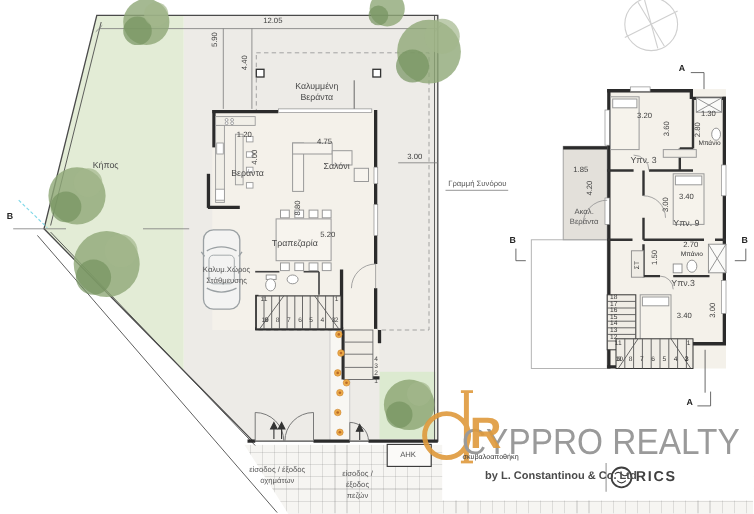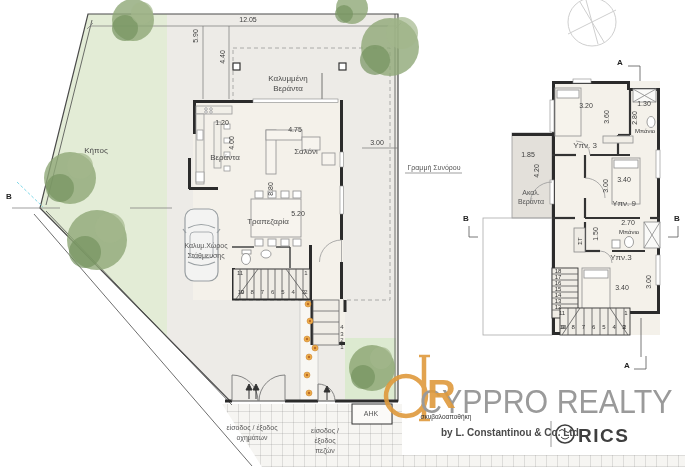--- a/index.html
+++ b/index.html
@@ -22,21 +22,21 @@
   .sec{font-size:8px;color:#222;font-weight:bold;}
   .rot{transform:translate(-50%,-50%) rotate(-90deg);}
   .title{font-size:12.5px;letter-spacing:1.5px;color:#333;}
   .srow{letter-spacing:2.6px;}
   .brand{position:absolute;left:420px;top:383px;z-index:4;font-size:33px;color:#9a9a9a;
          letter-spacing:0px;transform:scaleX(.92);transform-origin:left top;white-space:nowrap;}
   .trash{position:absolute;left:446px;top:416px;z-index:3;font-size:6.5px;color:#333;
          transform:translate(-50%,-50%);white-space:nowrap;}
   .byline{position:absolute;left:441px;top:427px;z-index:4;font-size:10px;color:#4a4a4a;
           font-weight:bold;white-space:nowrap;}
-  .ricsword{position:absolute;left:578px;top:425px;z-index:4;font-size:19px;font-weight:bold;
+  .ricsword{position:absolute;left:578px;top:425px;z-index:4;font-size:13px;font-weight:bold;
             letter-spacing:1.5px;color:#3f3f3f;white-space:nowrap;}
   .monoR{position:absolute;left:427px;top:372px;z-index:4;font-size:40px;font-weight:bold;
          color:#DF9A3C;opacity:.9;white-space:nowrap;}
 </style>
 </head>
 <body>
 
 <div class="canvas">
 
   <div class="sidewalk"></div>

